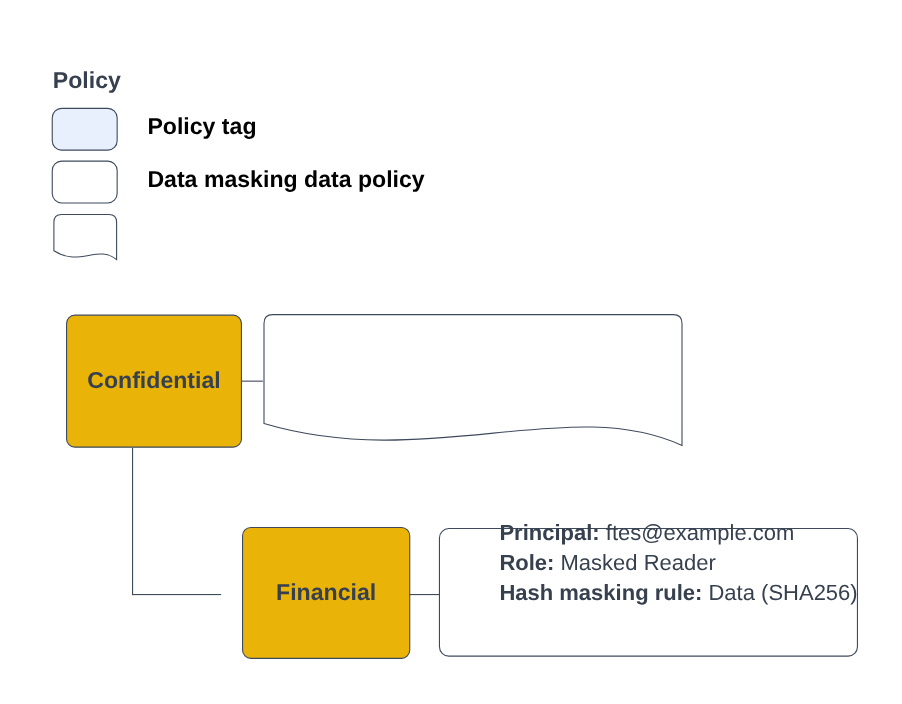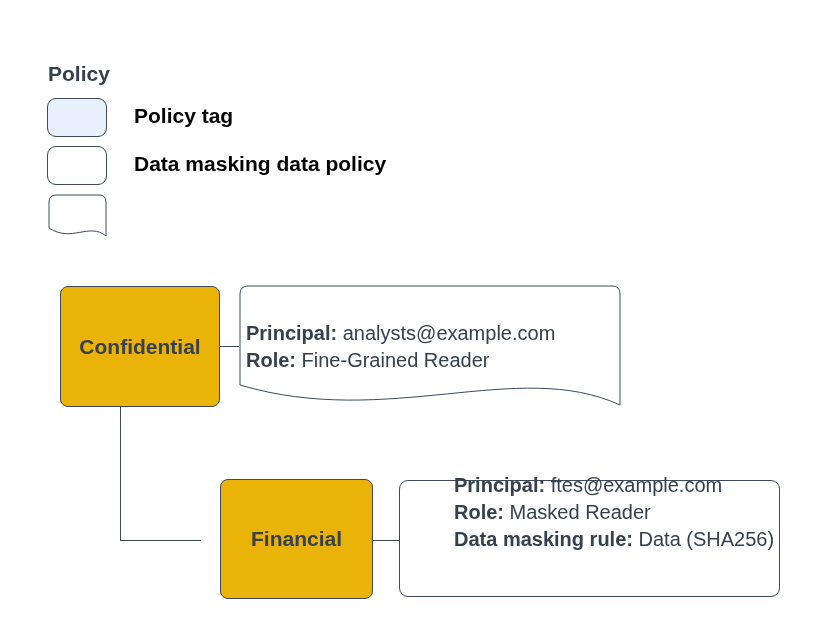--- a/index.html
+++ b/index.html
@@ -132,44 +132,34 @@
   <div class="conn h c3"></div>
   <div class="conn h c4"></div>
 
   <div class="node confidential">
     <span>Confidential</span>
   </div>
 
   <svg class="doc-shape" viewBox="0 0 384 130">
     <path d="M 382 121 C 280 74, 150 145, 2 101 L 2 10 Q 2 2 10 2 L 374 2 Q 382 2 382 10 Z" fill="#ffffff" stroke="#3e4a5c" stroke-width="1"></path>
   </svg>
-  <div class="policy-text doc-text">
-    <div class="line">
-      <b>Principal:</b>
-      <span>analysts@example.com</span>
-    </div>
-    <div class="line">
-      <b>Role:</b>
-      <span>Fine-Grained Reader</span>
-    </div>
-  </div>
 
   <div class="node financial">
     <span>Financial</span>
   </div>
 
   <div class="policy-rect"></div>
   <div class="policy-text rect-text">
     <div class="line">
       <b>Principal:</b>
       <span>ftes@example.com</span>
     </div>
     <div class="line">
       <b>Role:</b>
       <span>Masked Reader</span>
     </div>
     <div class="line">
-      <b>Data masking rule:</b>
+      <b>Hash masking rule:</b>
       <span>Data (SHA256)</span>
     </div>
   </div>
 
 </div>
 
 </body></html>

